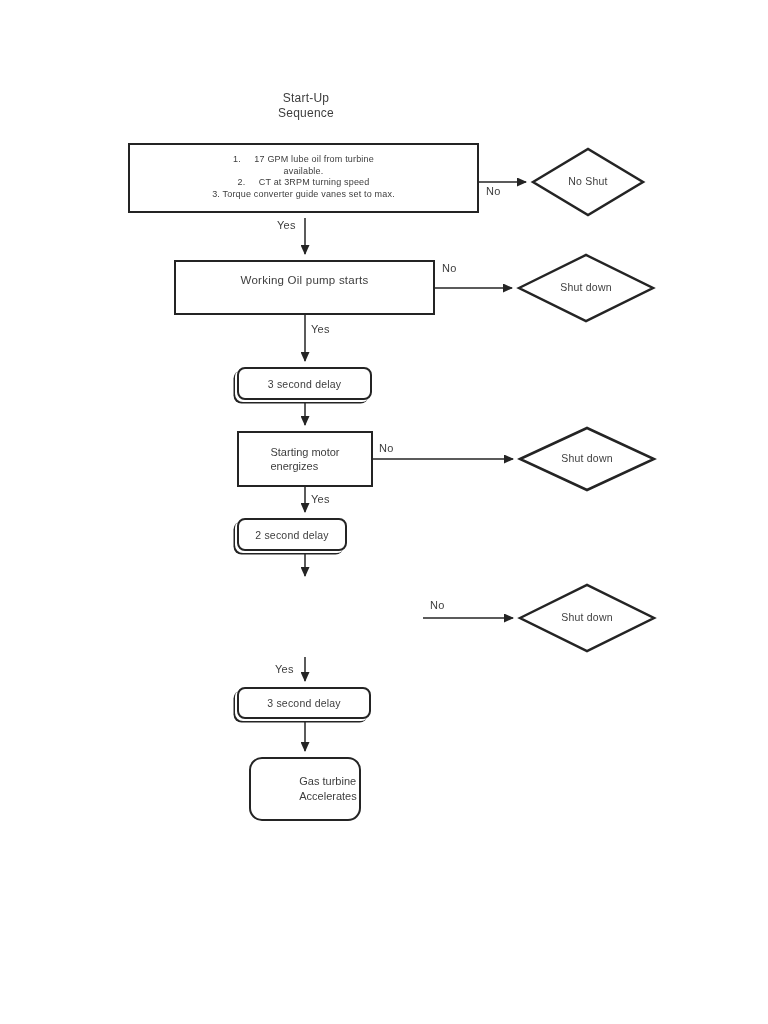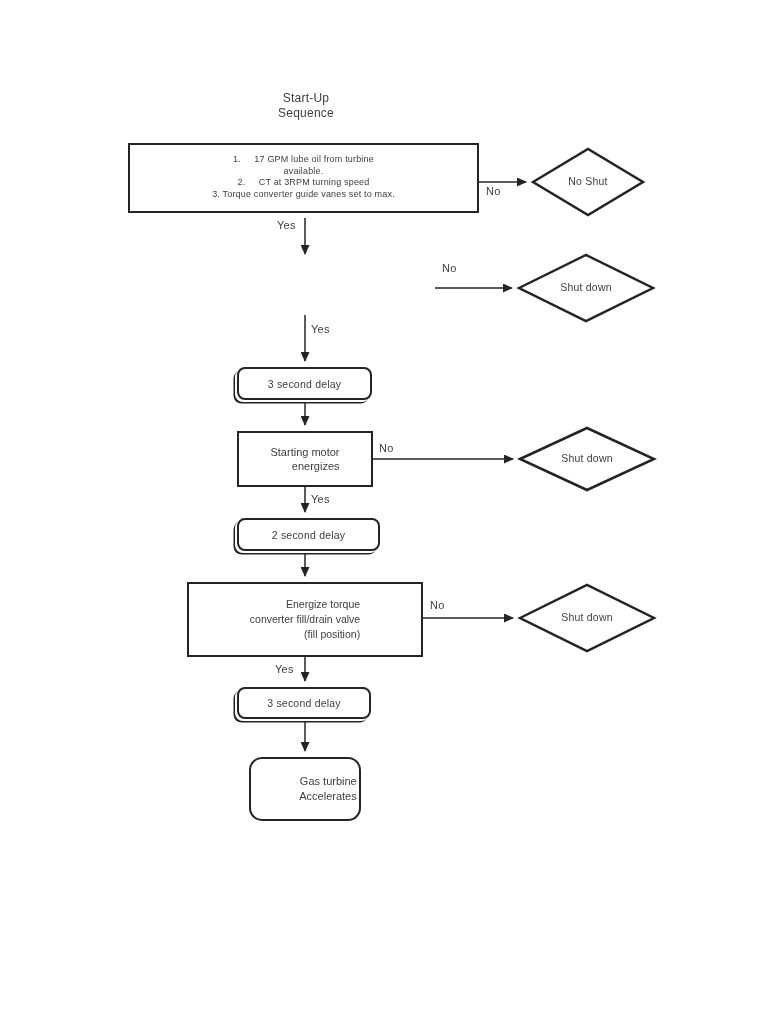--- a/index.html
+++ b/index.html
@@ -24,21 +24,21 @@
     border:2.5px solid var(--stroke);
   }
   .box-text{
     position:absolute;left:0;right:0;text-align:center;
     color:var(--text);letter-spacing:.02em;
   }
   .cond-text{top:9px;white-space:pre;font-size:9px;line-height:11.5px;}
   .single-line{top:12px;font-size:11.5px;}
   .centered{
     display:flex;align-items:center;justify-content:center;
-    text-align:right;white-space:pre-line;
+    text-align:left;white-space:pre-line;
   }
   .delay{
     border-width:2px;border-radius:8px;
     font-size:10.5px;letter-spacing:.02em;
     box-shadow:-2px 2px 0 0 var(--bg), -3.5px 3.5px 0 0 var(--stroke);
   }
   .motor{font-size:11px;line-height:14px;}
   .energize{font-size:10.5px;line-height:15px;}
   .terminal{border-radius:13px;font-size:11px;line-height:15px;padding-left:46px;}
   .edge-label{
@@ -86,39 +86,37 @@
   <div class="title">Start-Up
 Sequence</div>
 
   <div class="box" style="left:128px;top:143px;width:351px;height:70px;">
     <div class="box-text cond-text">1.     17 GPM lube oil from turbine
 available.
 2.     CT at 3RPM turning speed
 3. Torque converter guide vanes set to max.</div>
   </div>
 
+  <div class="box" style="left:174px;top:260px;width:261px;height:55px;">
+    <div class="box-text single-line">Working Oil pump starts</div>
+  </div>
 
   <div class="box delay centered" style="left:237px;top:367px;width:135px;height:33px;">
     <span>3 second delay</span>
   </div>
 
   <div class="box centered motor" style="left:237px;top:431px;width:136px;height:56px;">
     <span>Starting motor
 energizes</span>
   </div>
 
-  <div class="box delay centered" style="left:237px;top:518px;width:143px;height:33px;">
+  <div class="box delay centered" style="left:237px;top:518px;width:110px;height:33px;">
     <span>2 second delay</span>
   </div>
 
-  <div class="box centered energize" style="left:187px;top:582px;width:236px;height:75px;">
-    <span>Energize torque
-converter fill/drain valve
-(fill position)</span>
-  </div>
 
   <div class="box delay centered" style="left:237px;top:687px;width:134px;height:32px;">
     <span>3 second delay</span>
   </div>
 
   <div class="box centered terminal" style="left:249px;top:757px;width:112px;height:64px;">
     <span>Gas turbine
 Accelerates</span>
   </div>
 

